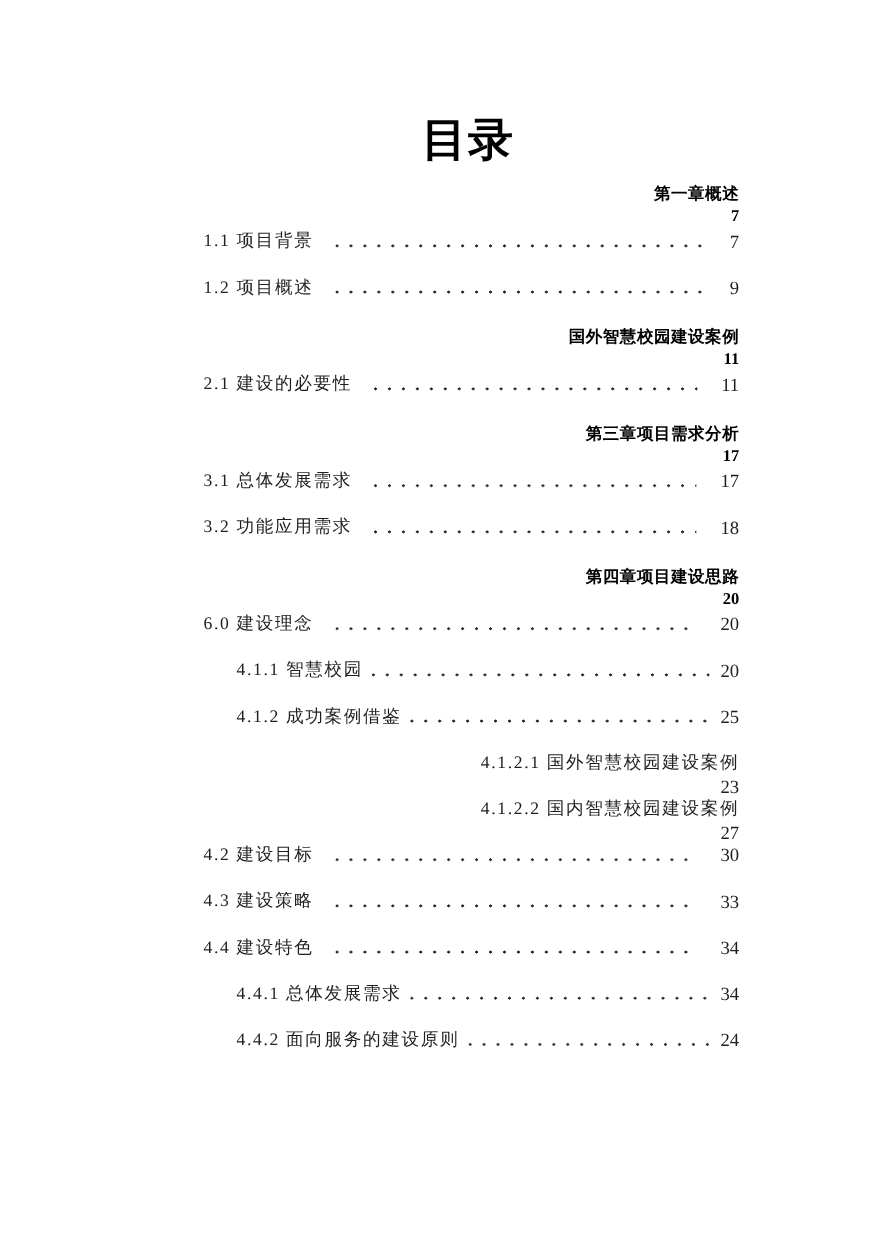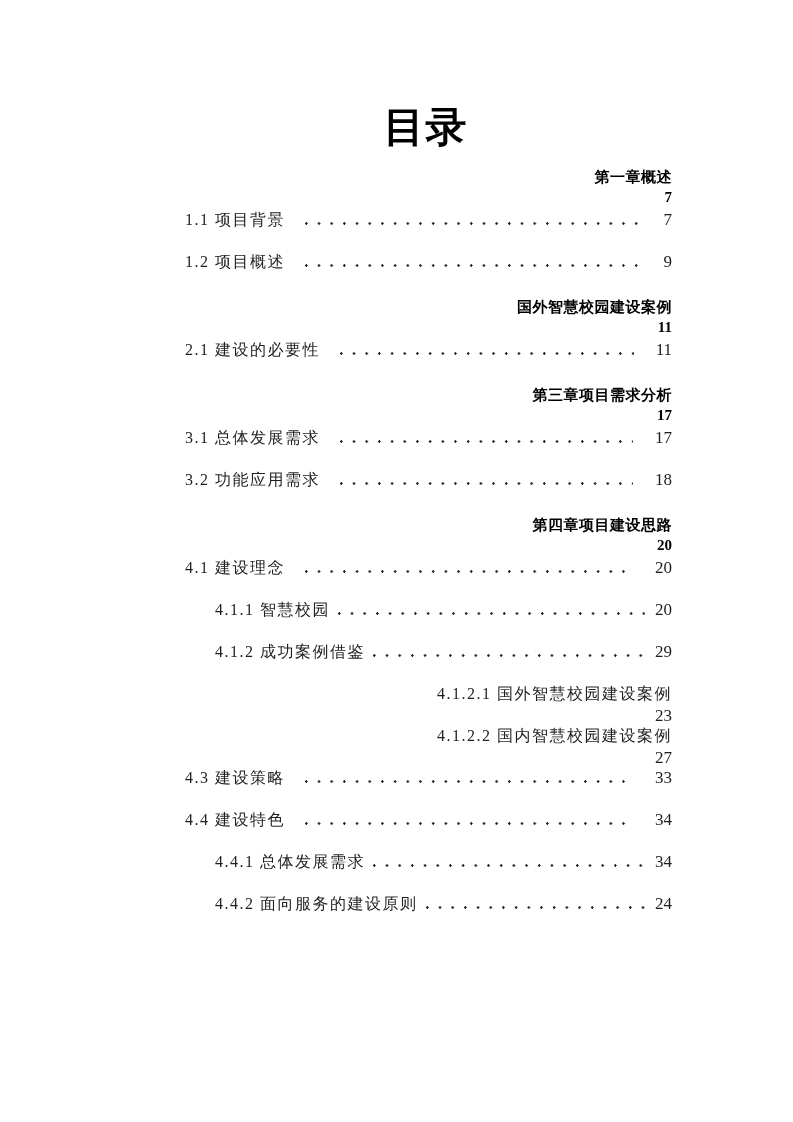--- a/index.html
+++ b/index.html
@@ -140,45 +140,50 @@
       <span class="toc-label">3.2 功能应用需求</span>
       <span class="toc-leader"></span>
       <span class="toc-page">18</span>
     </div>
       <div class="toc-row level-1">
       <span class="toc-label">第四章项目建设思路</span>
       <span class="toc-leader"></span>
       <span class="toc-page">20</span>
     </div>
       <div class="toc-row level-2">
-      <span class="toc-label">4.1 建设理念</span>
+      <span class="toc-label">6.0 建设理念</span>
       <span class="toc-leader"></span>
       <span class="toc-page">20</span>
     </div>
       <div class="toc-row level-3">
       <span class="toc-label">4.1.1 智慧校园</span>
       <span class="toc-leader"></span>
       <span class="toc-page">20</span>
     </div>
       <div class="toc-row level-3">
       <span class="toc-label">4.1.2 成功案例借鉴</span>
       <span class="toc-leader"></span>
-      <span class="toc-page">29</span>
+      <span class="toc-page">25</span>
     </div>
       <div class="toc-row level-4">
       <span class="toc-label">4.1.2.1 国外智慧校园建设案例</span>
       <span class="toc-leader"></span>
       <span class="toc-page">23</span>
     </div>
       <div class="toc-row level-4">
       <span class="toc-label">4.1.2.2 国内智慧校园建设案例</span>
       <span class="toc-leader"></span>
       <span class="toc-page">27</span>
     </div>
       <div class="toc-row level-2">
+      <span class="toc-label">4.2 建设目标</span>
+      <span class="toc-leader"></span>
+      <span class="toc-page">30</span>
+    </div>
+      <div class="toc-row level-2">
       <span class="toc-label">4.3 建设策略</span>
       <span class="toc-leader"></span>
       <span class="toc-page">33</span>
     </div>
       <div class="toc-row level-2">
       <span class="toc-label">4.4 建设特色</span>
       <span class="toc-leader"></span>
       <span class="toc-page">34</span>
     </div>
       <div class="toc-row level-3">

